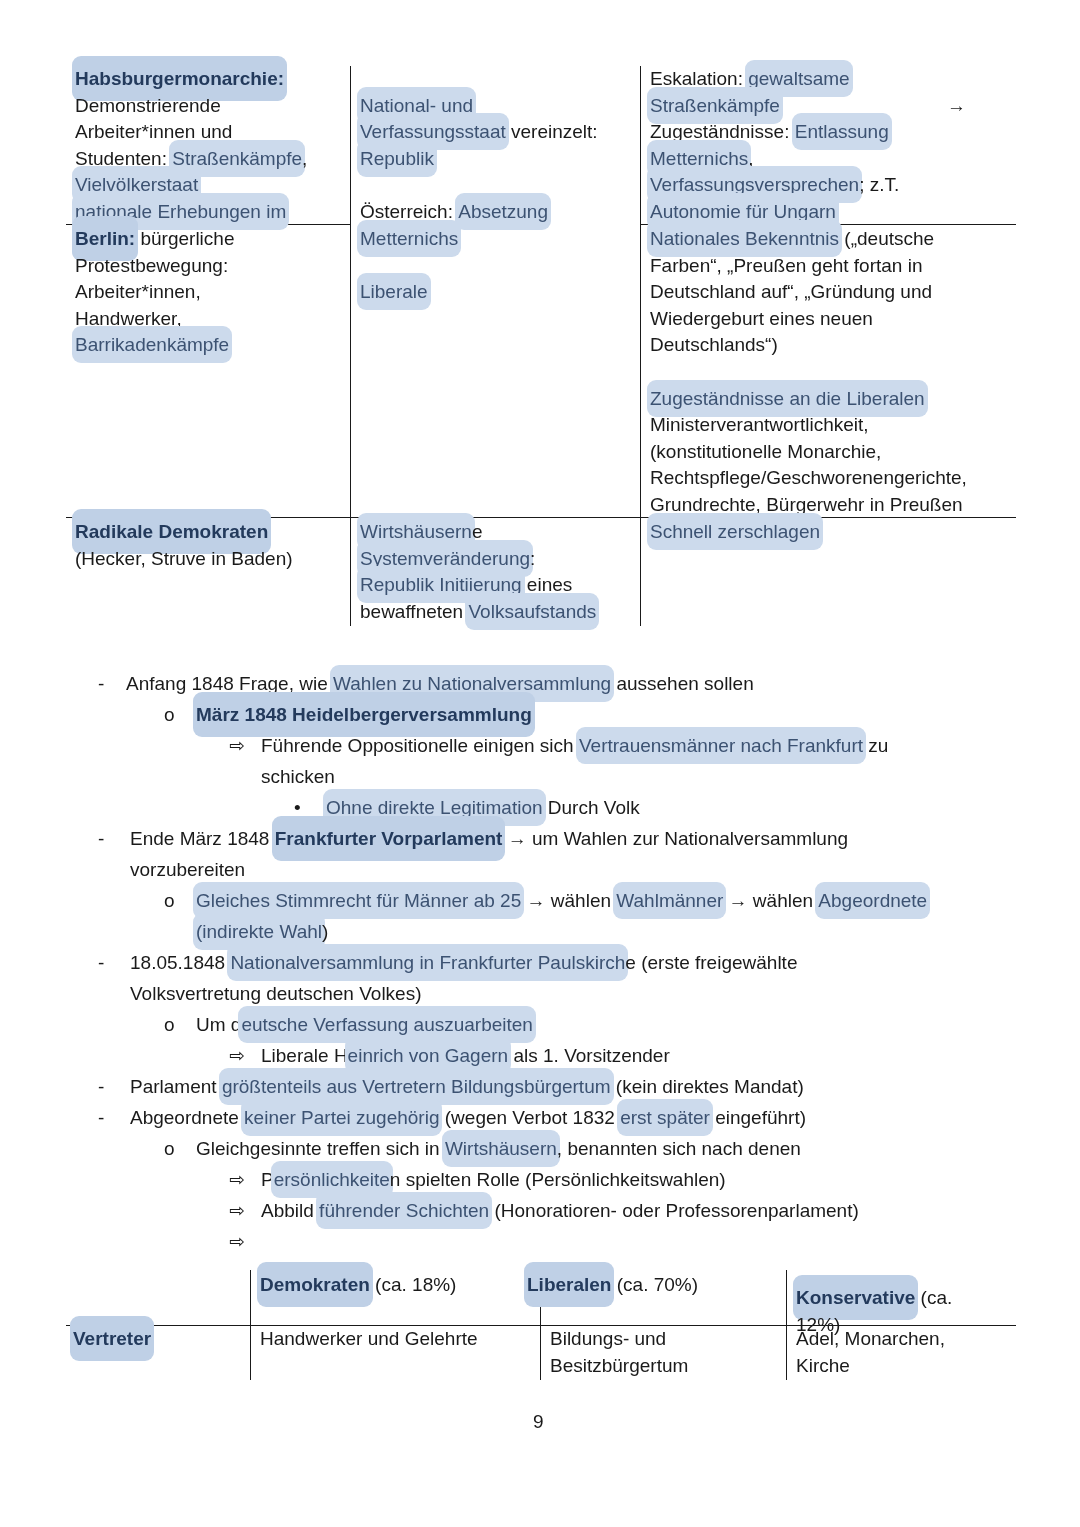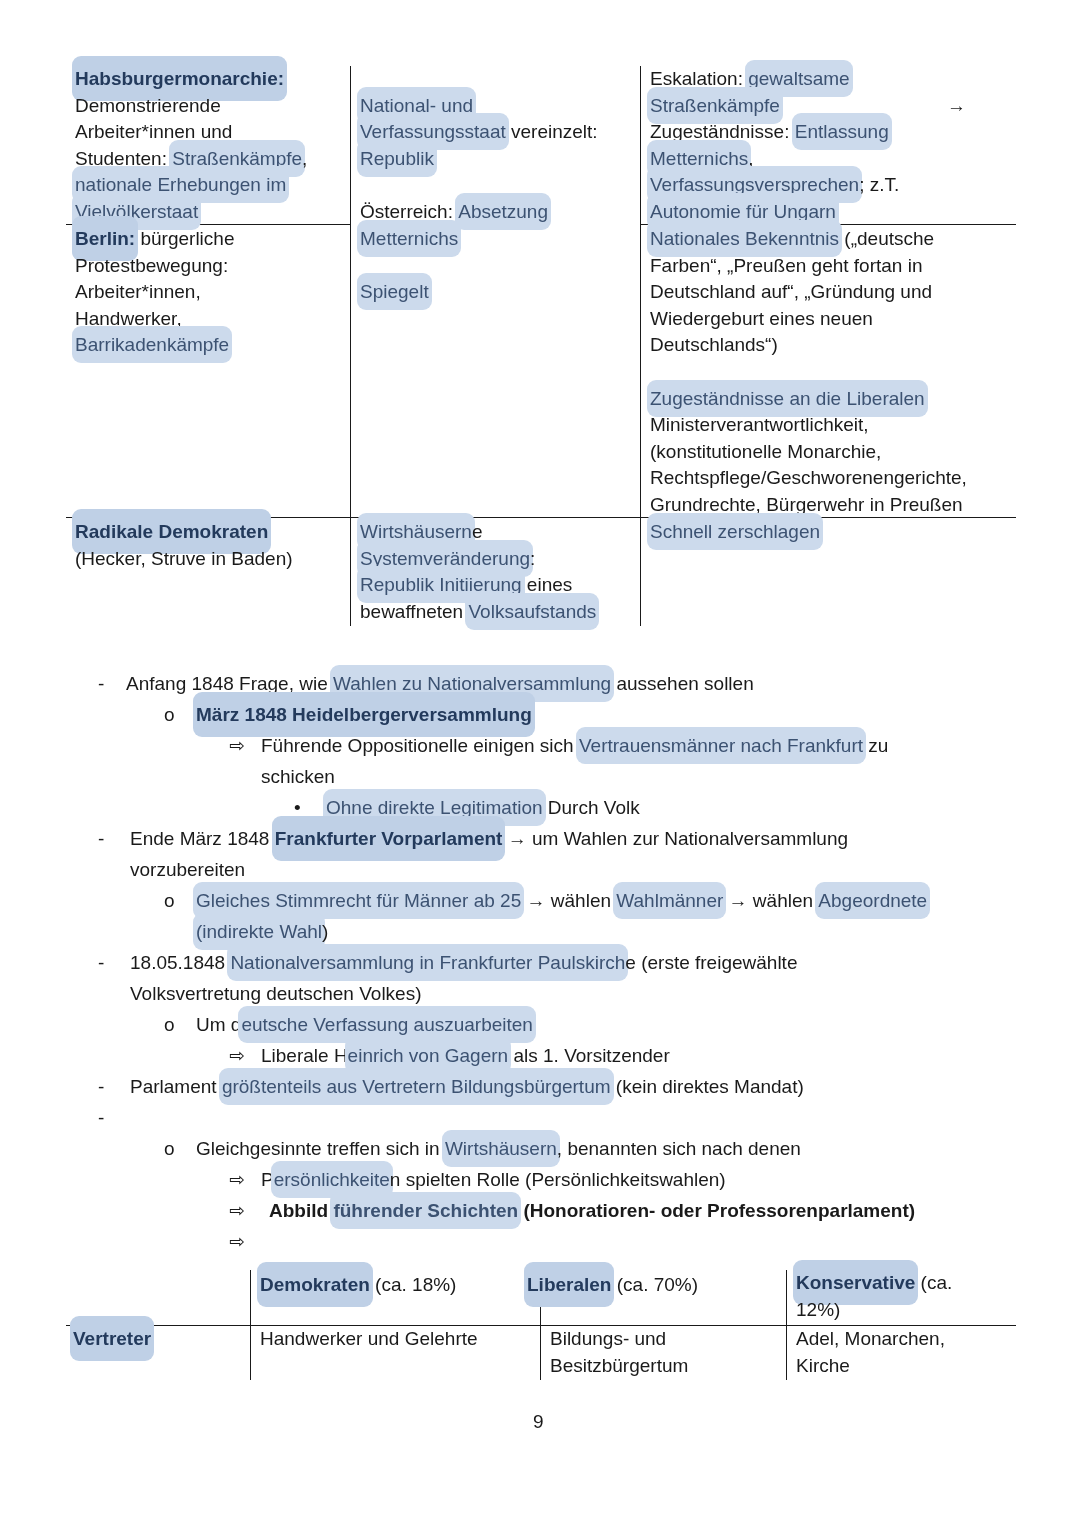--- a/index.html
+++ b/index.html
@@ -35,33 +35,33 @@
 
     <div class="hline" style="left:0; width:284px; top:158px;"></div>
     <div class="hline" style="left:574px; width:376px; top:158px;"></div>
     <div class="hline" style="left:0; width:950px; top:451px;"></div>
 
     <div class="cell" style="left:0; top:0; width:284px;">
       <div><span class="hlb">Habsburgermonarchie:</span></div>
       <div>Demonstrierende</div>
       <div>Arbeiter*innen und</div>
       <div><span>Studenten: </span><span class="hl">Straßenkämpfe</span><span>,</span></div>
+      <div><span class="hl">Vielvölkerstaat</span></div>
       <div><span class="hl">nationale Erhebungen im</span></div>
-      <div><span class="hl">Vielvölkerstaat</span></div>
     </div>
 
     <div class="cell" style="left:285px; top:26.6px; width:290px;">
       <div><span class="hl">National- und</span></div>
       <div><span class="hl">Verfassungsstaat</span><span> vereinzelt:</span></div>
       <div><span class="hl">Republik</span></div>
       <div>&nbsp;</div>
       <div><span>Österreich: </span><span class="hl">Absetzung</span></div>
       <div><span class="hl">Metternichs</span></div>
       <div>&nbsp;</div>
-      <div><span class="hl">Spiegelt</span></div>
+      <div><span class="hl">Liberale</span></div>
     </div>
 
     <div class="cell" style="left:575px; top:0; width:375px;">
       <div><span>Eskalation: </span><span class="hl">gewaltsame</span></div>
       <div style="position:relative;"><span class="hl">Straßenkämpfe</span><span class="arrow-right">→</span></div>
       <div><span>Zugeständnisse: </span><span class="hl">Entlassung</span></div>
       <div><span class="hl">Metternichs</span><span>,</span></div>
       <div><span class="hl">Verfassungsversprechen</span><span>; z.T.</span></div>
       <div><span class="hl">Autonomie für Ungarn</span></div>
     </div>
@@ -154,55 +154,56 @@
       <span style="margin-left:32px;"><span>Liberale H</span><span class="hl">einrich von Gagern</span><span> als 1. Vorsitzender</span></span>
     </div>
 
     <div class="li" style="left:98px; top:403px;">
       <span class="marker" style="left:0;">-</span>
       <span style="margin-left:32px;"><span>Parlament </span><span class="hl">größtenteils aus Vertretern Bildungsbürgertum</span><span> (kein direktes Mandat)</span></span>
     </div>
 
     <div class="li" style="left:98px; top:434px;">
       <span class="marker" style="left:0;">-</span>
+      <span style="margin-left:32px;"><span>Abgeordnete </span><span class="hl">keiner Partei zugehörig</span><span> (wegen Verbot 1832 </span><span class="hl">erst später</span><span> eingeführt)</span></span>
     </div>
 
     <div class="li" style="left:164px; top:465px;">
       <span class="marker" style="left:0;">o</span>
       <span style="margin-left:32px;"><span>Gleichgesinnte treffen sich in </span><span class="hl">Wirtshäusern</span><span>, benannten sich nach denen</span></span>
     </div>
 
     <div class="li" style="left:229px; top:496px;">
       <span class="marker" style="left:0;">⇨</span>
       <span style="margin-left:32px;"><span>P</span><span class="hl">ersönlichkeite</span><span>n spielten Rolle (Persönlichkeitswahlen)</span></span>
     </div>
 
     <div class="li" style="left:229px; top:527px;">
       <span class="marker" style="left:0;">⇨</span>
-      <span style="margin-left:40px;font-weight:bold;"><span>Abbild </span><span class="hl">führender Schichten</span><span> (Honoratioren- oder Professorenparlament)</span></span>
+      <span style="margin-left:32px;"><span>Abbild </span><span class="hl">führender Schichten</span><span> (Honoratioren- oder Professorenparlament)</span></span>
     </div>
 
     <div class="li" style="left:229px; top:558px;">
       <span class="marker" style="left:0;">⇨</span>
     </div>
   </div>
 
   <div class="btable">
     <div class="vline" style="left:184px; top:0; height:110px;"></div>
     <div class="vline" style="left:474px; top:0; height:110px;"></div>
     <div class="vline" style="left:720px; top:0; height:110px;"></div>
     <div class="hline" style="left:0; width:950px; top:55px;"></div>
 
     <div class="cell" style="left:185px; top:2px; width:290px;">
       <span class="hlb">Demokraten</span><span> (ca. 18%)</span>
     </div>
     <div class="cell" style="left:452px; top:2px; width:246px;">
       <span class="hlb">Liberalen</span><span> (ca. 70%)</span>
     </div>
-    <div class="cell" style="left:721px; top:0; width:229px;">
+    <div class="cell" style="left:721px; top:15px; width:229px;">
       <div><span class="hlb">Konservative</span><span> (ca.</span></div>
       <div>12%)</div>
     </div>
 
     <div class="cell" style="left:0; top:56px; width:184px; padding-left:7px;">
       <span class="hlb">Vertreter</span>
     </div>
     <div class="cell" style="left:185px; top:56px; width:290px;">
       <div>Handwerker und Gelehrte</div>
     </div>

